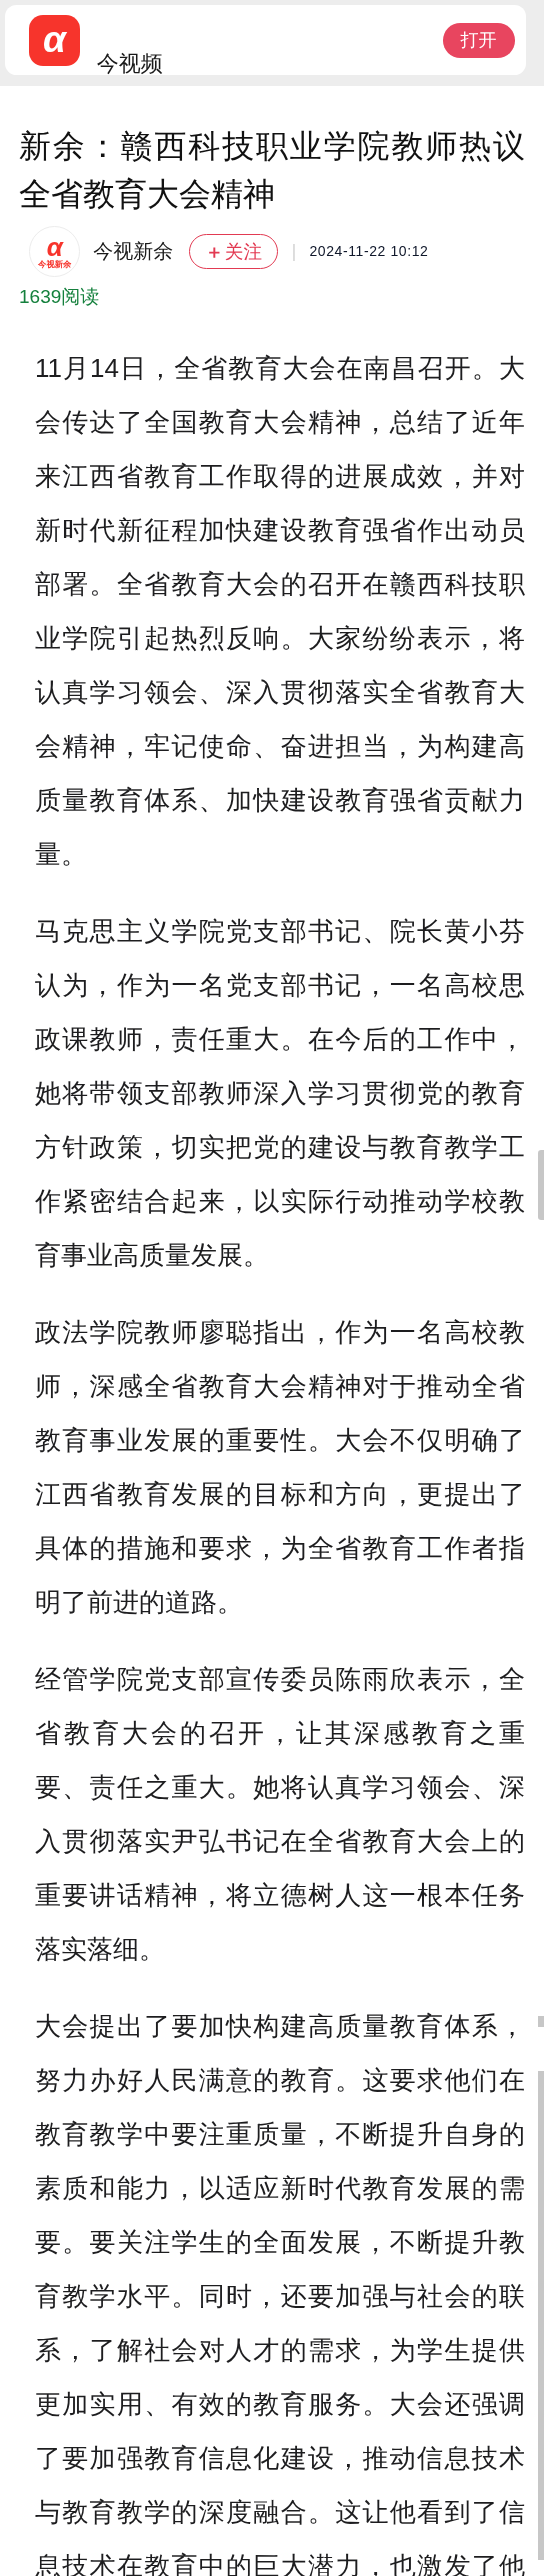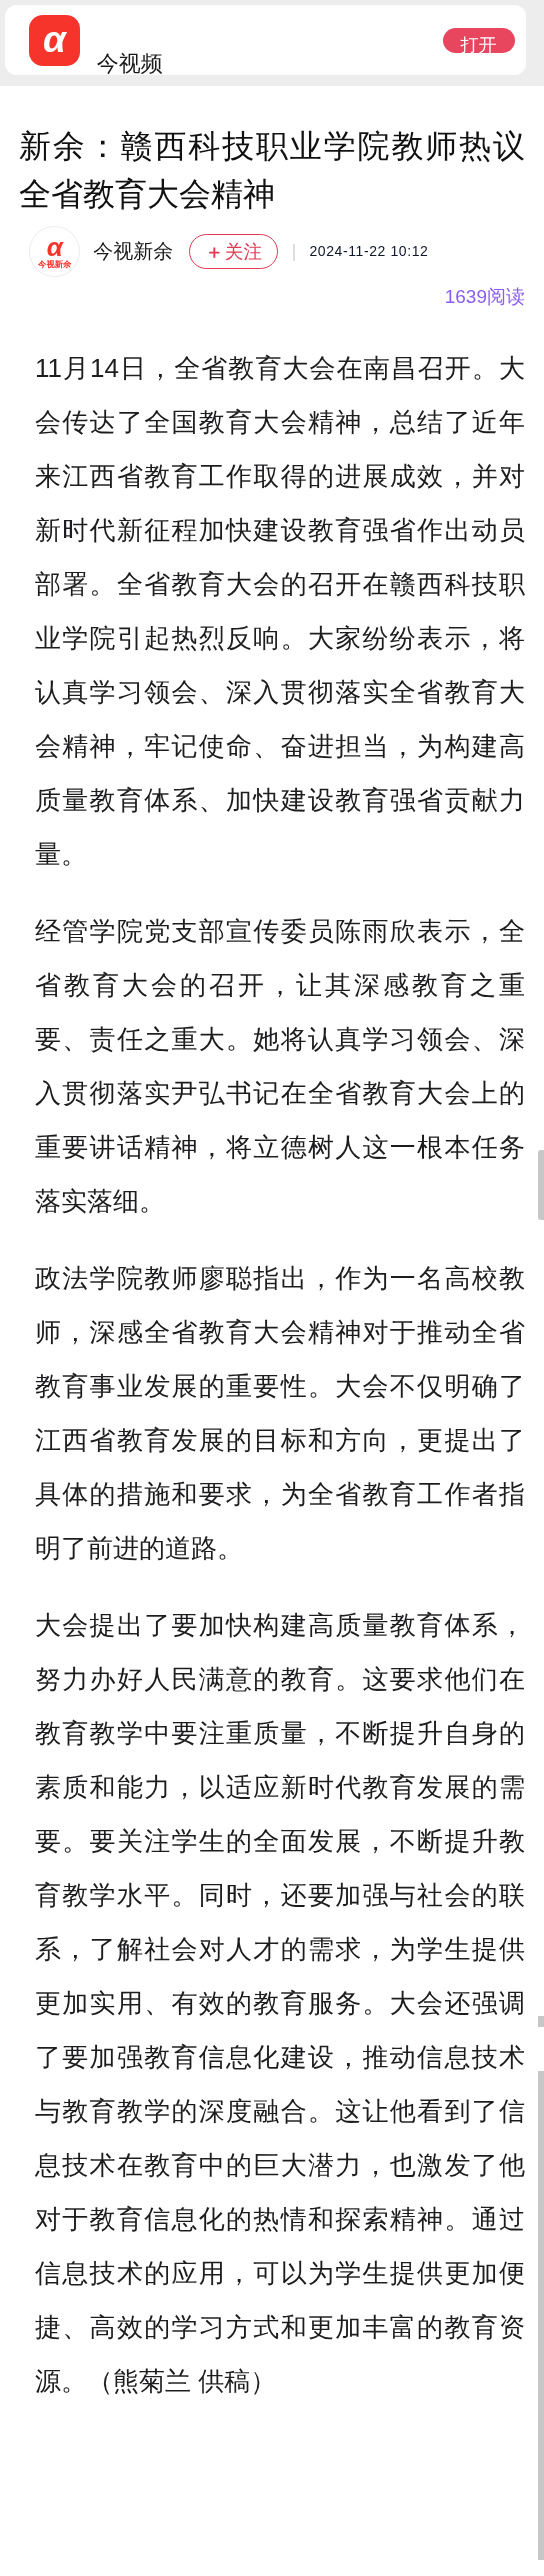--- a/index.html
+++ b/index.html
@@ -22,21 +22,21 @@
     display:flex;align-items:center;justify-content:center;flex:0 0 auto;
   }
   .app-logo .alpha{
     color:#ffffff;font-size:37px;font-weight:bold;font-style:italic;line-height:1;
     transform:translateY(-1.3px);
   }
   .app-text{margin-left:16.7px;flex:1 1 auto;min-width:0;}
   .app-name{font-size:22px;color:#1a1a1a;font-weight:500;line-height:1.15;margin-top:48px;}
   .app-subtitle{font-size:16.7px;color:#9e9e9e;margin-top:5.1px;line-height:1.1;}
   .open-btn{
-    flex:0 0 auto;width:72px;height:25px;border:none;border-radius:17.3px;
+    flex:0 0 auto;width:72px;height:35px;border:none;border-radius:17.3px;
     background:#e8455f;color:#ffffff;font-size:18px;line-height:35px;text-align:center;
     font-family:inherit;cursor:pointer;padding:0;
   }
   
   .article{padding:0 19px;}
   .article-title{
     margin:36px 0 0 0;font-size:32px;line-height:48px;font-weight:400;color:#111111;
     text-align:justify;letter-spacing:0;
   }
   .author-row{
@@ -57,21 +57,21 @@
   .author-name{font-size:20px;color:#1a1a1a;font-weight:500;margin-left:13px;cursor:pointer;}
   .follow-btn{
     margin-left:15.4px;height:35px;box-sizing:border-box;
     border:1.9px solid #e23a52;border-radius:18px;background:#ffffff;
     color:#e23a52;font-size:18.6px;line-height:31px;padding:0 15.4px;
     font-family:inherit;cursor:pointer;display:flex;align-items:center;
   }
   .follow-btn .plus{font-weight:bold;margin-right:1.3px;}
   .meta-sep{font-size:19px;color:#d5d5d5;margin:0 13px;}
   .pub-date{font-size:14px;color:#0f172a;letter-spacing:0.6px;}
-  .reads{margin-top:7.7px;font-size:19px;line-height:26px;color:#8b5cf6;text-align:right;}
+  .reads{margin-top:7.7px;font-size:19px;line-height:26px;color:#15803d;}
   .article-body{margin-top:31px;}
   .article-body p{
     margin:23px 0 0 16px;font-size:26px;line-height:54px;color:#1d1d1f;
     text-align:justify;word-break:break-all;
   }
   .article-body p:first-child{margin-top:0;}
   
   .scroll-seg{position:absolute;right:0;width:6.4px;background:#c7c7c7;}
   .seg1{top:1150px;height:70px;border-radius:3.2px 0 0 3.2px;}
   .seg2{top:2016px;height:11px;}
@@ -106,22 +106,23 @@
       <span>关注</span>
     </button>
     <span class="meta-sep">|</span>
     <span class="pub-date">2024-11-22 10:12</span>
   </div>
 
   <div class="reads">1639阅读</div>
 
   <div class="article-body">
     <p>11月14日，全省教育大会在南昌召开。大会传达了全国教育大会精神，总结了近年来江西省教育工作取得的进展成效，并对新时代新征程加快建设教育强省作出动员部署。全省教育大会的召开在赣西科技职业学院引起热烈反响。大家纷纷表示，将认真学习领会、深入贯彻落实全省教育大会精神，牢记使命、奋进担当，为构建高质量教育体系、加快建设教育强省贡献力量。</p>
+    <p>马克思主义学院党支部书记、院长黄小芬认为，作为一名党支部书记，一名高校思政课教师，责任重大。在今后的工作中，她将带领支部教师深入学习贯彻党的教育方针政策，切实把党的建设与教育教学工作紧密结合起来，以实际行动推动学校教育事业高质量发展。</p>
+    <p>政法学院教师廖聪指出，作为一名高校教师，深感全省教育大会精神对于推动全省教育事业发展的重要性。大会不仅明确了江西省教育发展的目标和方向，更提出了具体的措施和要求，为全省教育工作者指明了前进的道路。</p>
     <p>经管学院党支部宣传委员陈雨欣表示，全省教育大会的召开，让其深感教育之重要、责任之重大。她将认真学习领会、深入贯彻落实尹弘书记在全省教育大会上的重要讲话精神，将立德树人这一根本任务落实落细。</p>
-    <p>政法学院教师廖聪指出，作为一名高校教师，深感全省教育大会精神对于推动全省教育事业发展的重要性。大会不仅明确了江西省教育发展的目标和方向，更提出了具体的措施和要求，为全省教育工作者指明了前进的道路。</p>
     <p>大会提出了要加快构建高质量教育体系，努力办好人民满意的教育。这要求他们在教育教学中要注重质量，不断提升自身的素质和能力，以适应新时代教育发展的需要。要关注学生的全面发展，不断提升教育教学水平。同时，还要加强与社会的联系，了解社会对人才的需求，为学生提供更加实用、有效的教育服务。大会还强调了要加强教育信息化建设，推动信息技术与教育教学的深度融合。这让他看到了信息技术在教育中的巨大潜力，也激发了他对于教育信息化的热情和探索精神。通过信息技术的应用，可以为学生提供更加便捷、高效的学习方式和更加丰富的教育资源。（熊菊兰 供稿）</p>
   </div>
 </div>
 
 <div class="scroll-seg seg1"></div>
 <div class="scroll-seg seg2"></div>
 <div class="scroll-seg seg3"></div>
 
 
 </body></html>

